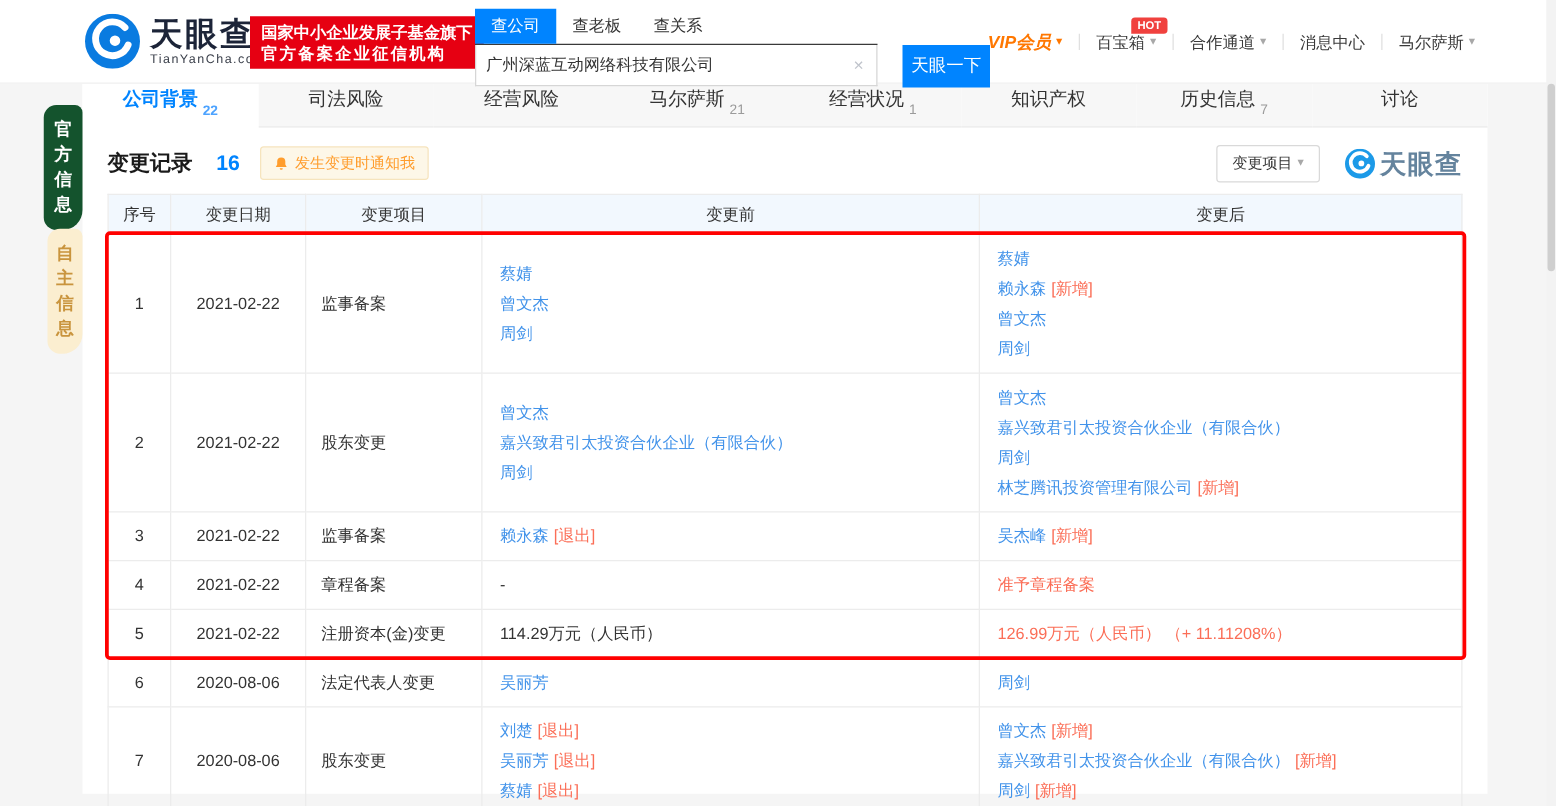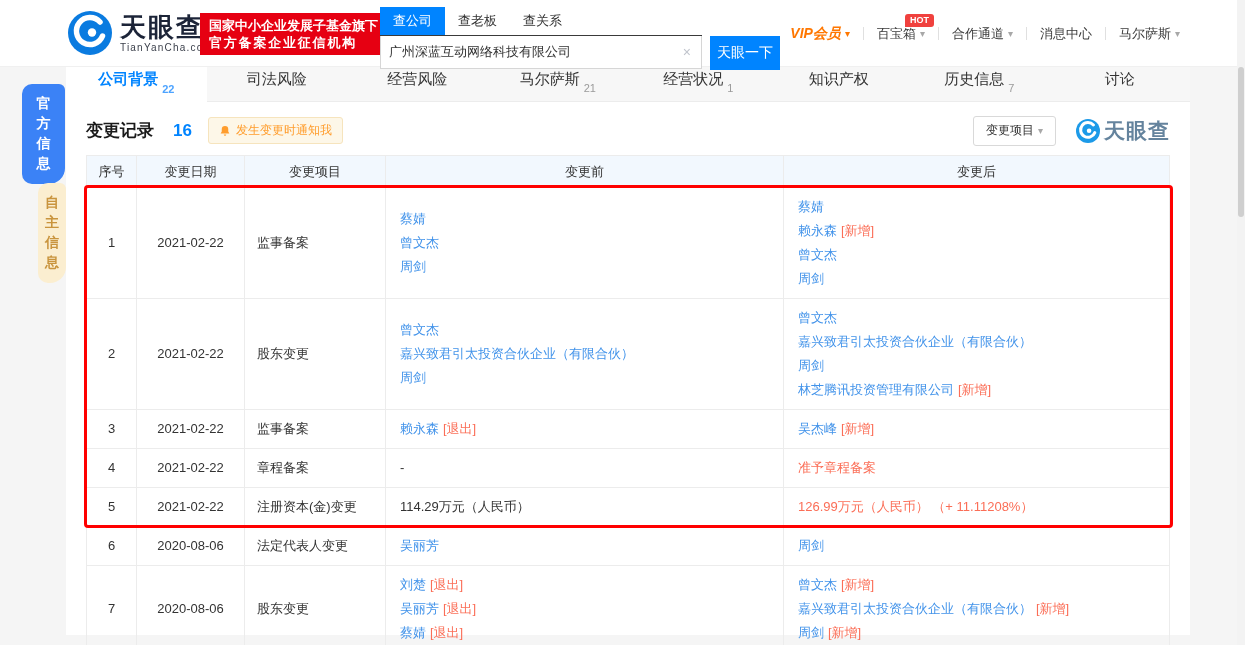--- a/index.html
+++ b/index.html
@@ -13,38 +13,38 @@
   .logo-text { margin-left:8px; }
   .logo-title { font-size:26px; font-weight:bold; color:#1c2438; line-height:26px; letter-spacing:2px; }
   .logo-sub { font-size:10px; color:#3a3f4a; letter-spacing:1.2px; margin-top:2px; }
   .gov-badge { position:absolute; left:200px; top:13px; background:#e60012; color:#fff; font-size:13px; font-weight:bold; padding:4px 9px; line-height:17px; }
   .gov-badge .l2 { letter-spacing:1.8px; }
 
   .search { position:absolute; left:380px; top:7px; }
   .search-tabs { display:flex; width:322px; border-bottom:1px solid #3a3a3a; }
   .search-tab { font-size:13px; color:#333; padding:5px 13px; cursor:pointer; }
   .search-tab.active { background:#0084ff; color:#fff; }
-  .search-box { display:flex; align-items:stretch; }
+  .search-box { display:flex; align-items:stretch;gap:12px; }
   .search-input-wrap { width:322px; height:33px; border:1px solid #d6d6d6; border-top:none; background:#fff; display:flex; align-items:center; }
   .search-input { flex:1; border:none; outline:none; font-size:13px; color:#333; padding:0 8px; font-family:inherit; background:transparent; }
   .clear-icon { color:#c0c4cc; font-size:14px; padding:0 10px; cursor:pointer; }
   .search-btn { margin-left:8px; margin-top:0; width:70px; height:34px; background:#0084ff; color:#fff; border:none; font-size:14px; cursor:pointer; font-family:inherit; }
 
   .header-right { position:absolute; right:52px; top:0; height:67px; display:flex; align-items:center; font-size:13px; }
   .hr-item { display:flex; align-items:center; padding:0 13px; position:relative; color:#3a3a3a; cursor:pointer; white-space:nowrap; }
   .hr-divider { width:1px; height:13px; background:#e0e0e0; }
   .vip { color:#ff7700; font-weight:bold; font-style:italic; font-size:14px; }
   .caret { font-size:10px; color:#a8a8a8; margin-left:4px; }
   .caret.orange { color:#ff7700; }
   .hot-badge { position:absolute; top:-11px; right:4px; background:#f0413e; color:#fff; font-size:9px; font-weight:bold; padding:1px 5px; border-radius:3px 3px 3px 0; line-height:11px; }
 
   
   .side-tab { position:absolute; text-align:center; cursor:pointer; z-index:4; }
   .side-tab .vtext { width:16px; margin:0 auto; font-size:14px; line-height:20px; word-break:break-all; font-weight:bold; }
-  .side-tab.official { left:22px; top:84px; width:43px; padding:9px 0 11px; background:#3b82f6; color:#fff; border-radius:10px 6px 16px 10px; }
+  .side-tab.official { left:35px; top:84px; width:31px; padding:9px 0 11px; background:#14532d; color:#fff; border-radius:10px 6px 16px 10px; }
   .side-tab.self { left:38px; top:183px; width:28px; padding:9px 0 11px; background:#fbeed0; color:#c9943d; border-radius:10px 6px 16px 10px; }
 
   
   .main-card { position:absolute; left:66px; top:57px; width:1124px; height:578px; background:#fff; }
 
   .nav-tabs { display:flex; height:45px; }
   .nav-tab { flex:1; display:flex; align-items:center; justify-content:center; background:#f7f7f7; border-bottom:1px solid #ececec; font-size:15px; color:#333; cursor:pointer; }
   .nav-tab .cnt { font-size:11px; color:#9b9b9b; margin-left:4px; margin-top:18px; }
   .nav-tab.active { background:#fff; border-bottom:none; color:#0084ff; font-weight:bold; }
   .nav-tab.active .cnt { color:#4da3ff; }

